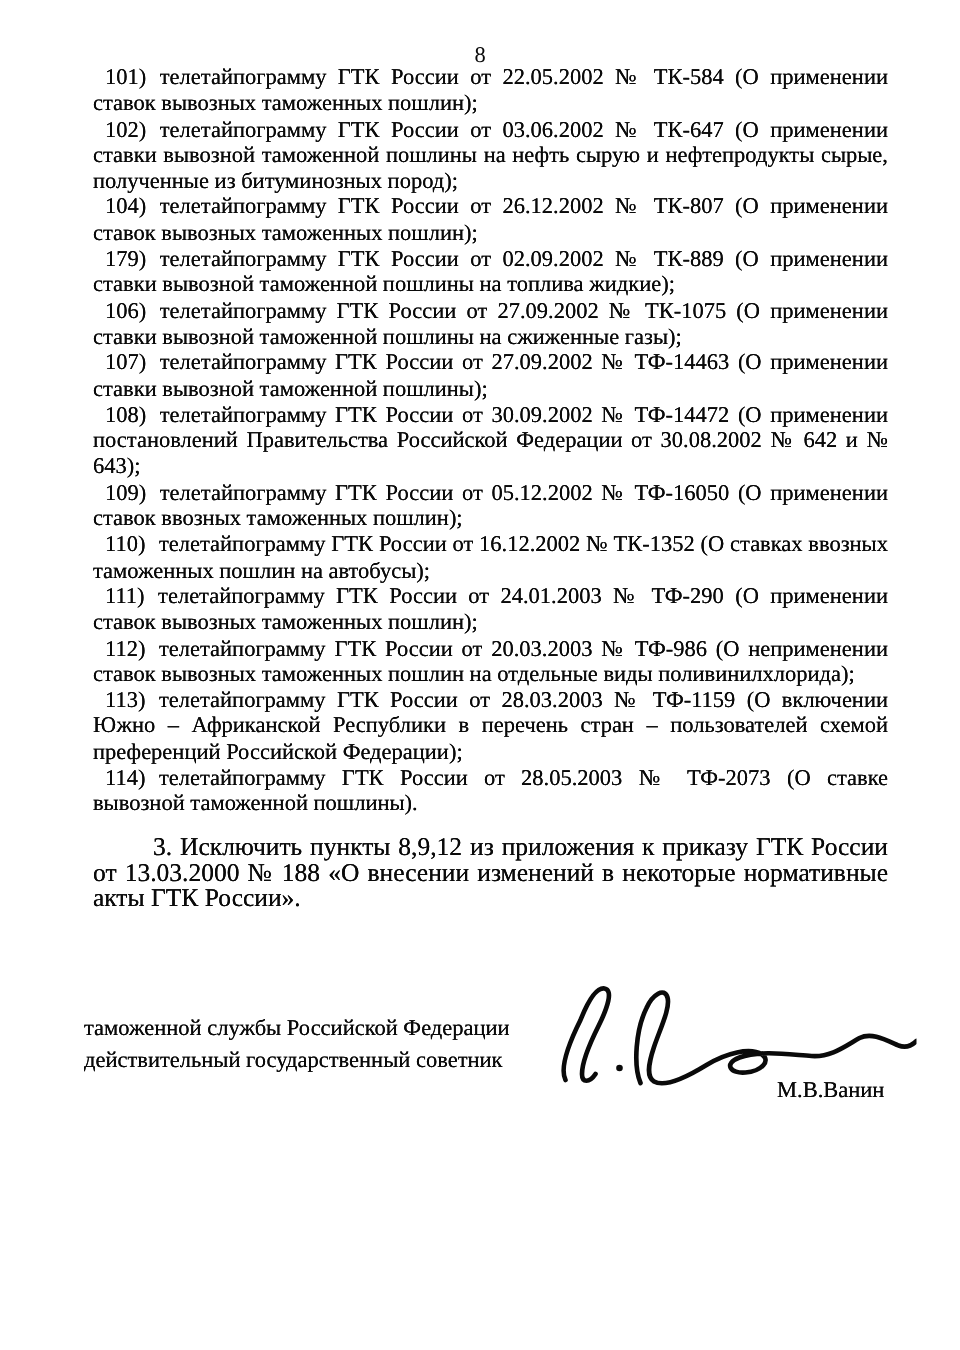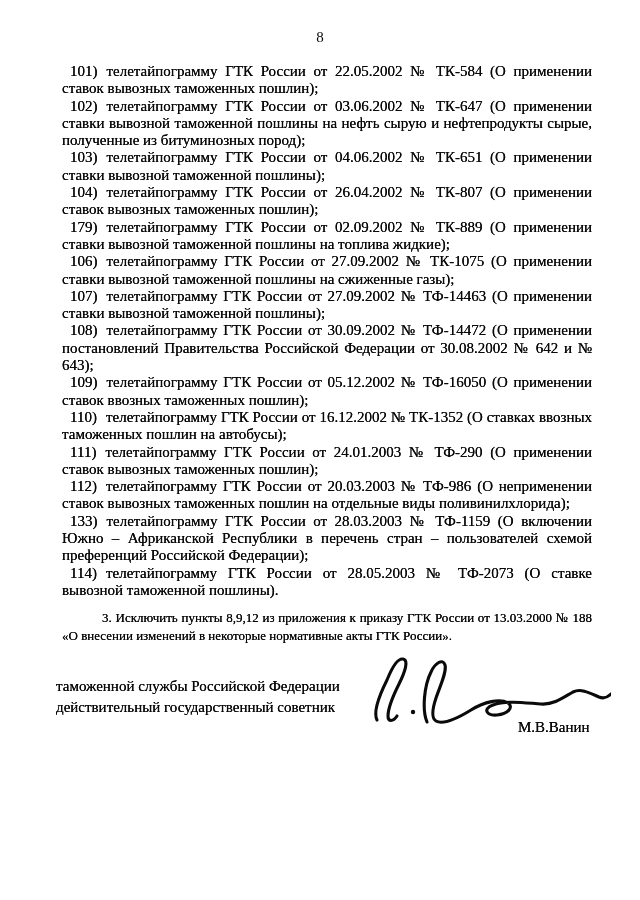--- a/index.html
+++ b/index.html
@@ -17,35 +17,35 @@
     top: 29px;
     left: 0;
     width: 100%;
     text-align: center;
     font-size: 15px;
     line-height: 16px;
   }
   .doc-body {
     position: absolute;
     left: 62px;
-    top: 63px;
+    top: 44px;
     width: 530px;
   }
   p.item {
     margin: 0;
     font-size: 15px;
     line-height: 17.3px;
     text-align: justify;
     text-indent: 8px;
     text-shadow: 0 0 0.4px #000;
   }
   p.item .num { padding-right: 9px; }
   p.para-3 {
     margin: 10px 0 0 0;
-    font-size: 13px;
+    font-size: 17px;
     line-height: 17.3px;
     text-align: justify;
     text-indent: 40px;
     text-shadow: 0 0 0.4px #000;
   }
   .sig-block {
     position: absolute;
     left: 56px;
     top: 676px;
     width: 536px;
@@ -76,31 +76,30 @@
 </head>
 <body>
 
 <div class="page">
 
   <div class="page-number">8</div>
 
   <div class="doc-body">
     <p class="item"><span class="num">101)</span><span>телетайпограмму ГТК России от 22.05.2002 № ТК-584 (О применении ставок вывозных таможенных пошлин);</span></p>
     <p class="item"><span class="num">102)</span><span>телетайпограмму ГТК России от 03.06.2002 № ТК-647 (О применении ставки вывозной таможенной пошлины на нефть сырую и нефтепродукты сырые, полученные из битуминозных пород);</span></p>
-    <p class="item"><span class="num">103)</span><span>телетайпограмму ГТК России от 04.06.2002 № ТК-651 (О применении ставки вывозной таможенной пошлины);</span></p>
-    <p class="item"><span class="num">104)</span><span>телетайпограмму ГТК России от 26.04.2002 № ТК-807 (О применении ставок вывозных таможенных пошлин);</span></p>
+    <p class="item"><span class="num">104)</span><span>телетайпограмму ГТК России от 26.12.2002 № ТК-807 (О применении ставок вывозных таможенных пошлин);</span></p>
     <p class="item"><span class="num">179)</span><span>телетайпограмму ГТК России от 02.09.2002 № ТК-889 (О применении ставки вывозной таможенной пошлины на топлива жидкие);</span></p>
     <p class="item"><span class="num">106)</span><span>телетайпограмму ГТК России от 27.09.2002 № ТК-1075 (О применении ставки вывозной таможенной пошлины на сжиженные газы);</span></p>
     <p class="item"><span class="num">107)</span><span>телетайпограмму ГТК России от 27.09.2002 № ТФ-14463 (О применении ставки вывозной таможенной пошлины);</span></p>
     <p class="item"><span class="num">108)</span><span>телетайпограмму ГТК России от 30.09.2002 № ТФ-14472 (О применении постановлений Правительства Российской Федерации от 30.08.2002 № 642 и № 643);</span></p>
     <p class="item"><span class="num">109)</span><span>телетайпограмму ГТК России от 05.12.2002 № ТФ-16050 (О применении ставок ввозных таможенных пошлин);</span></p>
     <p class="item"><span class="num">110)</span><span>телетайпограмму ГТК России от 16.12.2002 № ТК-1352 (О ставках ввозных таможенных пошлин на автобусы);</span></p>
     <p class="item"><span class="num">111)</span><span>телетайпограмму ГТК России от 24.01.2003 № ТФ-290 (О применении ставок вывозных таможенных пошлин);</span></p>
     <p class="item"><span class="num">112)</span><span>телетайпограмму ГТК России от 20.03.2003 № ТФ-986 (О неприменении ставок вывозных таможенных пошлин на отдельные виды поливинилхлорида);</span></p>
-    <p class="item"><span class="num">133)</span><span>телетайпограмму ГТК России от 28.03.2003 № ТФ-1159 (О включении Южно – Африканской Республики в перечень стран – пользователей схемой преференций Российской Федерации);</span></p>
+    <p class="item"><span class="num">113)</span><span>телетайпограмму ГТК России от 28.03.2003 № ТФ-1159 (О включении Южно – Африканской Республики в перечень стран – пользователей схемой преференций Российской Федерации);</span></p>
     <p class="item"><span class="num">114)</span><span>телетайпограмму ГТК России от 28.05.2003 № ТФ-2073 (О ставке вывозной таможенной пошлины).</span></p>
 
     <p class="para-3">3. Исключить пункты 8,9,12 из приложения к приказу ГТК России от 13.03.2000 № 188 «О внесении изменений в некоторые нормативные акты ГТК России».</p>
   </div>
 
   <div class="sig-block">
     <div class="sig-titles">
       <div>таможенной службы Российской Федерации</div>
       <div>действительный государственный советник</div>
     </div>

